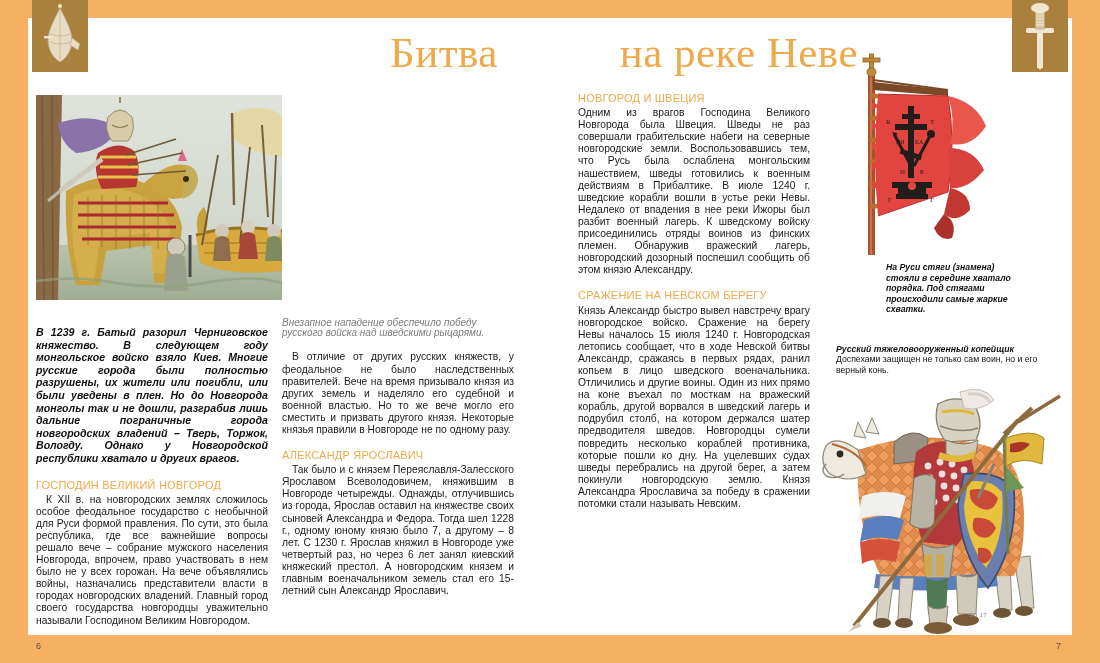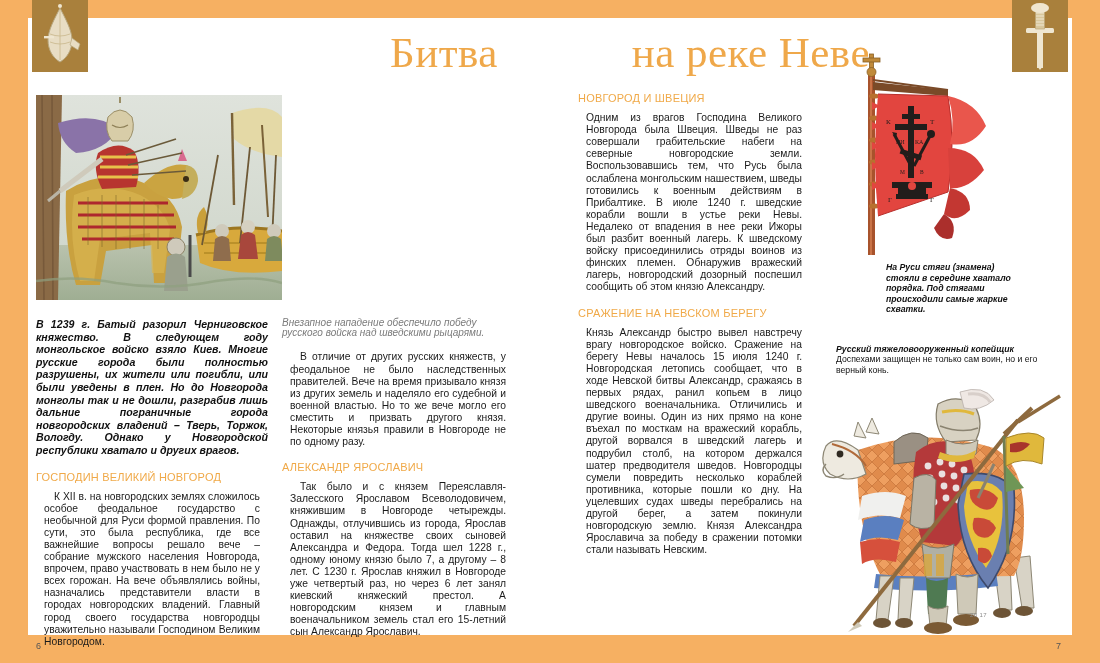--- a/index.html
+++ b/index.html
@@ -41,50 +41,50 @@
     pointer-events:none;
   }
   .title-part{
     font-family:"Liberation Serif", serif;
     font-size:43px;
     color:#efa84a;
     letter-spacing:.5px;
     white-space:nowrap;
   }
   .title-a{margin-left:60px;}
-  .title-b{margin-right:0;}
+  .title-b{margin-right:12px;}
 
   
   .col{
     position:absolute;
     font-size:10.3px;
     line-height:12.1px;
     color:#1a1a1a;
     text-align:justify;
   }
-  .col-1{left:36px;top:318px;width:232px;}
+  .col-1{left:36px;top:326px;width:232px;}
   .col-2{left:282px;top:318px;width:232px;}
   .col-3{left:578px;top:92px;width:232px;}
 
   .lead{
     font-style:italic;font-weight:bold;
     font-size:10.6px;line-height:12.6px;
     margin:0 0 14px 0;
     color:#111;
   }
   .sec-head{
     color:#f0a948;
     font-weight:normal;
     font-size:11px;
     letter-spacing:.2px;
     margin:13px 0 3px 0;
     text-transform:uppercase;
   }
   .sec-head.first{margin-top:0;}
-  .body-p{margin:8px;text-indent:10px;}
+  .body-p{margin:0;text-indent:10px;}
   .body-p.noind{text-indent:0;}
   .body-p + .body-p{margin-top:0;}
 
   .caption-gray{
     font-style:italic;
     font-size:10px;line-height:10.2px;
     color:#7b7b7b;
     margin:0 0 13px 0;
     text-align:left;
   }

